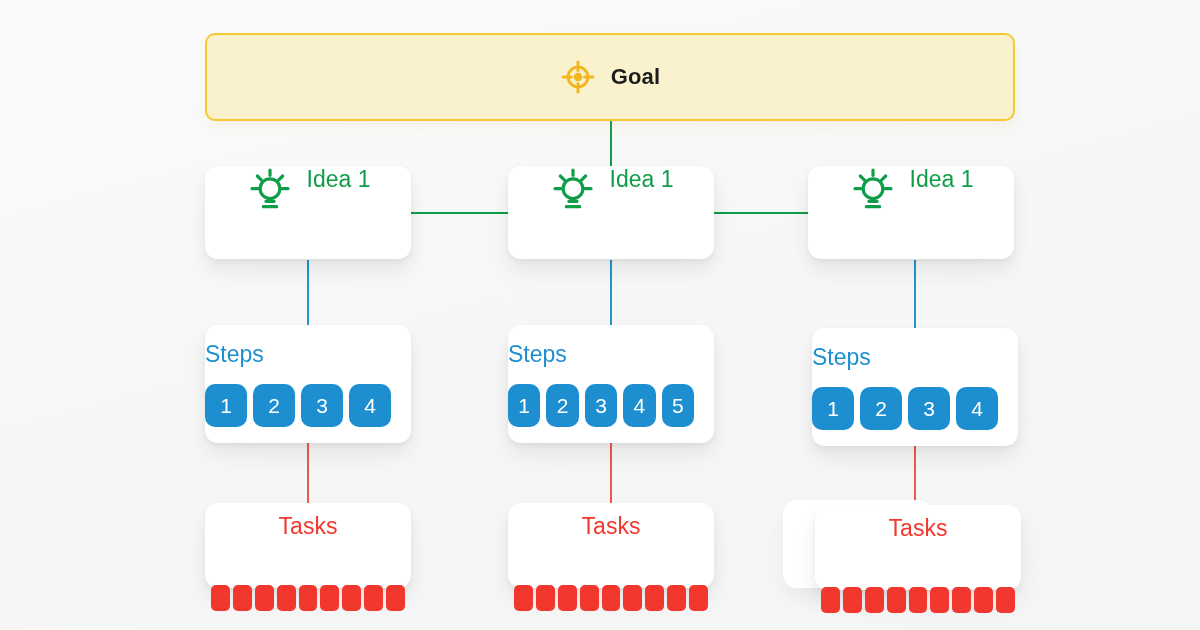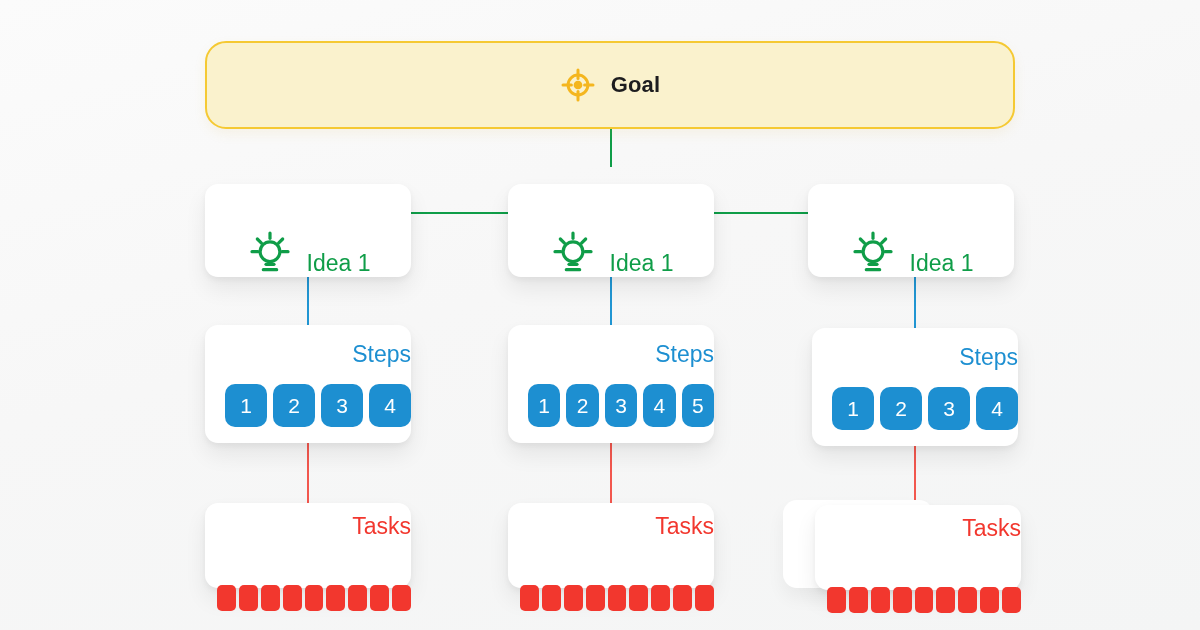--- a/index.html
+++ b/index.html
@@ -8,43 +8,43 @@
     background:linear-gradient(165deg,#fbfbfb 0%,#f7f7f7 45%,#f4f5f5 100%);
     font-family:"Liberation Sans","DejaVu Sans",sans-serif;
   }
   .card{
     position:absolute;background:#ffffff;border-radius:13px;z-index:2;
     box-shadow:0 12px 22px rgba(0,0,0,.07),0 3px 6px rgba(0,0,0,.05);
     box-sizing:border-box;
   }
   
   .goal{
-    position:absolute;left:205px;top:41px;width:806px;height:84px;z-index:2;
-    background:var(--goal-fill);border:2px solid var(--goal-border);border-radius:21px;
+    position:absolute;left:205px;top:33px;width:806px;height:84px;z-index:2;
+    background:var(--goal-fill);border:2px solid var(--goal-border);border-radius:10px;
     display:flex;align-items:center;justify-content:center;gap:15px;
     box-shadow:0 5px 12px rgba(214,178,66,.10);
   }
   .goal .label{font-size:22px;font-weight:700;color:var(--goal-text);letter-spacing:.2px;}
   .goal .icon{color:var(--goal-icon);display:flex;}
   
-  .idea{height:93px;width:206px;top:184px;display:flex;align-items:flex-end;justify-content:center;gap:13px;}
+  .idea{height:93px;width:206px;top:166px;display:flex;align-items:flex-start;justify-content:center;gap:13px;}
   .idea.c1{left:205px}.idea.c2{left:508px}.idea.c3{left:808px}
   .idea .label{font-size:23px;font-weight:500;color:var(--green);}
   .idea .icon{color:var(--green);display:flex;}
   
-  .steps{height:118px;width:206px;top:325px;display:flex;flex-direction:column;align-items:flex-end;padding-top:16px;}
+  .steps{height:118px;width:206px;top:325px;display:flex;flex-direction:column;align-items:flex-start;padding-top:16px;}
   .steps.c1{left:205px}.steps.c2{left:508px}.steps.c3{left:812px;top:328px}
   .steps .title{font-size:23px;font-weight:500;color:var(--blue);}
   .steps-row{display:flex;gap:6px;width:186px;margin-top:16px;}
   .step-sq{
     flex:1;height:43px;background:var(--blue);border-radius:10px;color:#ffffff;
     font-size:21px;display:flex;align-items:center;justify-content:center;
   }
   
-  .tasks{height:85px;width:206px;top:503px;display:flex;flex-direction:column;align-items:flex-end;padding-top:10px;gap:36px;}
+  .tasks{height:85px;width:206px;top:503px;display:flex;flex-direction:column;align-items:center;padding-top:10px;gap:36px;}
   .tasks.c1{left:205px}.tasks.c2{left:508px}.tasks.c3{left:815px;top:505px}
   .tasks .title{font-size:23px;font-weight:500;color:var(--red);}
   .tasks-row{display:flex;gap:3px;width:194px;margin-top:9px;}
   .task-sq{flex:1;height:26px;background:var(--red);border-radius:5px;}
   
   .conn{position:absolute;z-index:1;}
   .conn.v{width:2px}.conn.h{height:2px}
   .conn.green{background:var(--green);}
   .conn.blue{background:var(--blue-line);}
   .conn.red{background:var(--red-line);}

